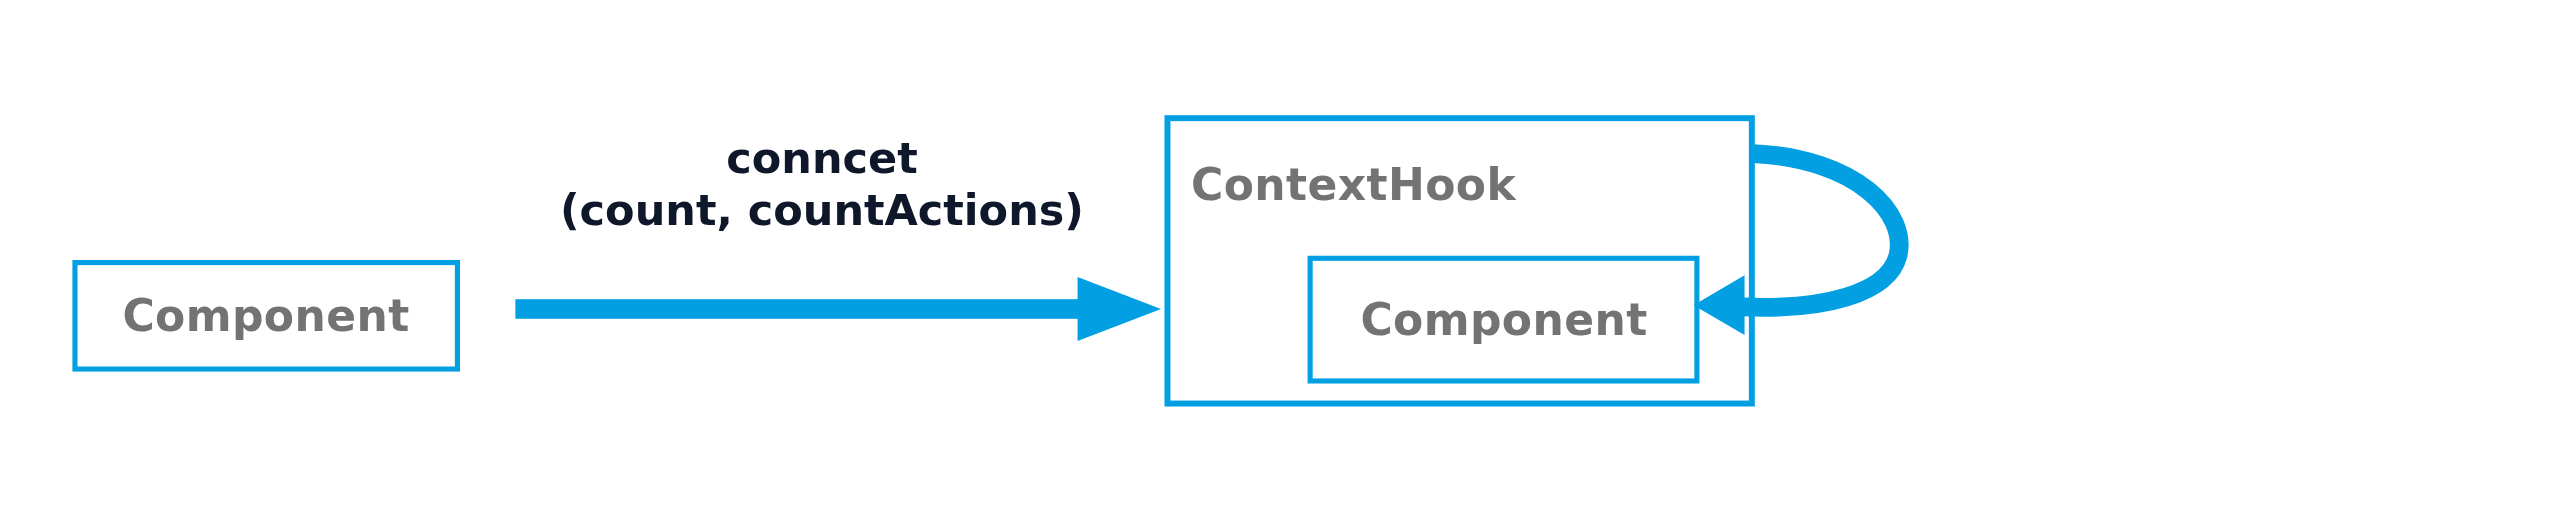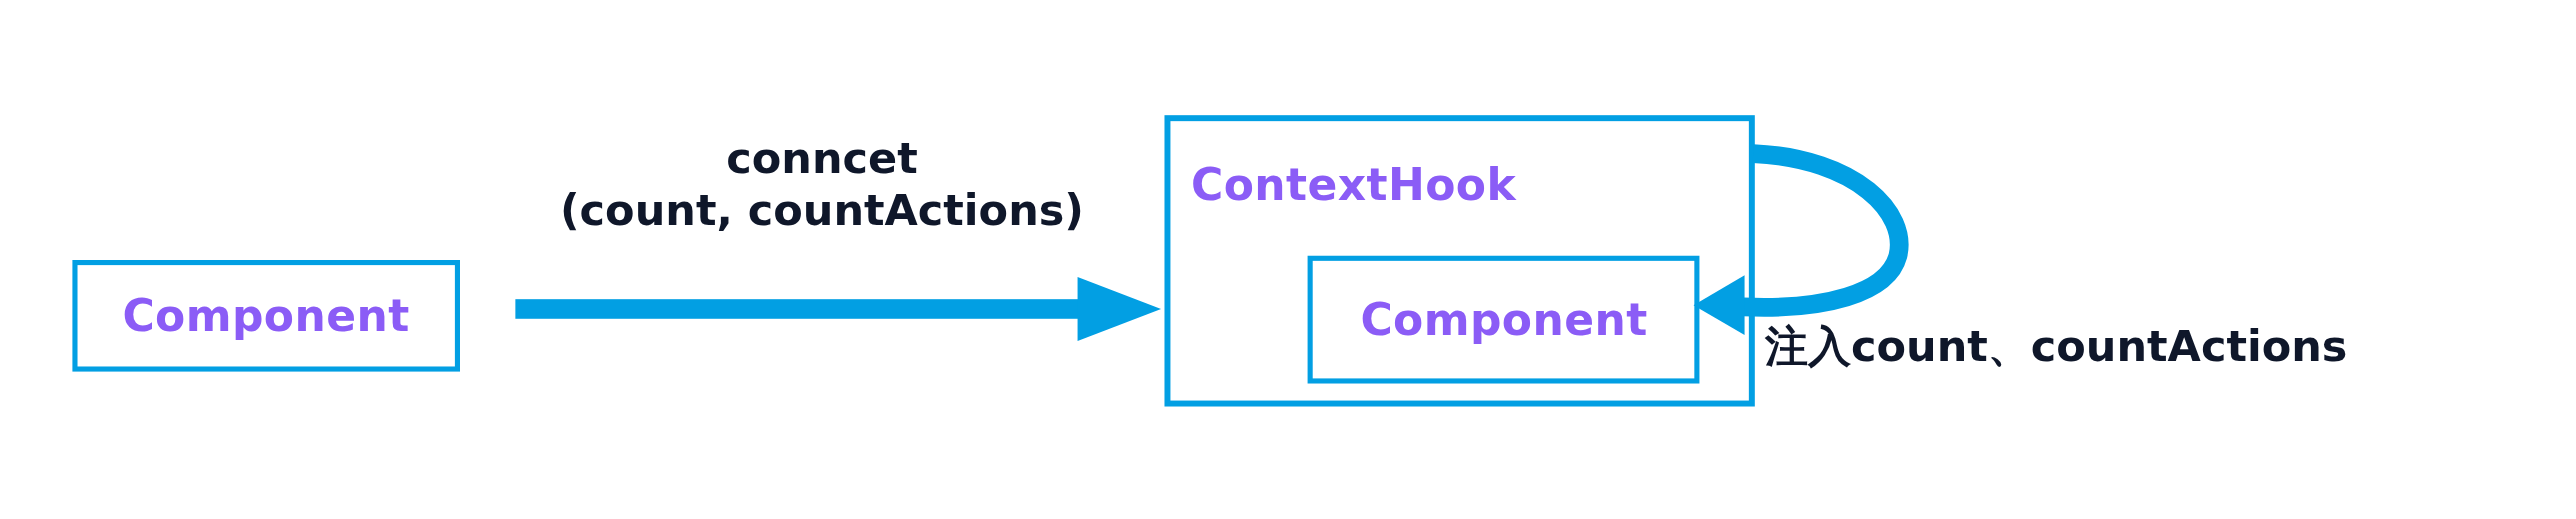--- a/index.html
+++ b/index.html
@@ -20,21 +20,21 @@
   .diagram-svg {
     position: absolute;
     left: 0;
     top: 0;
     width: 2576px;
     height: 520px;
   }
   .node-label {
     position: absolute;
     white-space: nowrap;
-    color: #8b5cf6;
+    color: #737373;
     font-family: "DejaVu Sans", sans-serif;
     font-weight: bold;
     letter-spacing: 0.4px;
   }
   .edge-label {
     position: absolute;
     white-space: nowrap;
     color: #0f172a;
     font-family: "DejaVu Sans", sans-serif;
     font-weight: bold;
@@ -116,16 +116,15 @@
 
   <div class="node-label" id="label-contexthook">ContextHook</div>
 
   <div class="node-label" id="label-component-inner">Component</div>
 
   <div class="edge-label" id="label-connect">
     <span class="line1">conncet</span>
     <span class="line2">(count, countActions)</span>
   </div>
 
-  <div class="edge-label" id="label-inject">注入count、countActions</div>
 
 </div>
 
 
 </body></html>

